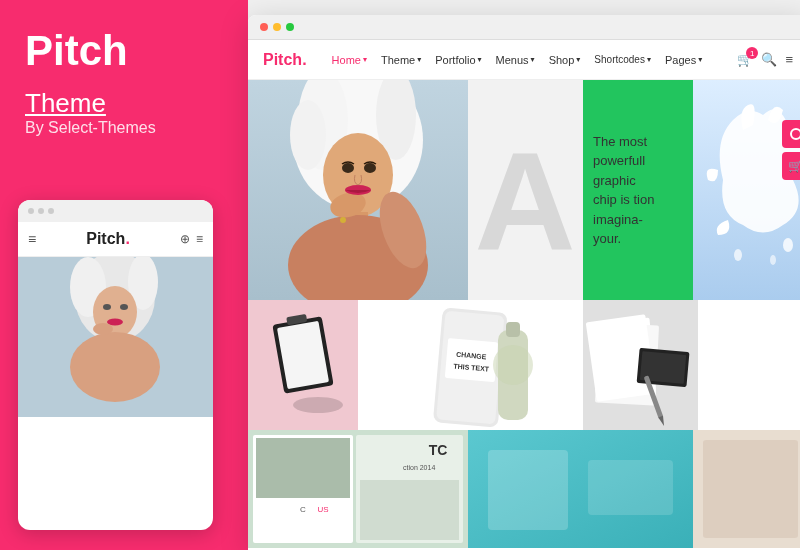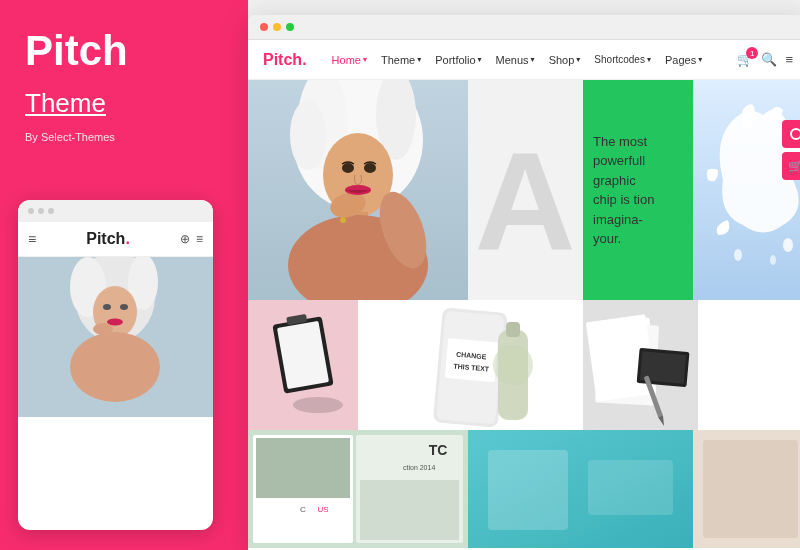--- a/index.html
+++ b/index.html
@@ -223,21 +223,21 @@
       cursor: pointer;
       z-index: 10;
     }
   </style>
 </head>
 <body>
 
 <div class="left-panel">
   <div style="font-size:42px; font-weight:800; color:white; line-height:1;">Pitch</div>
   <div style="font-size:26px; font-weight:300; color:white; margin-top:16px;text-decoration:underline;">Theme</div>
-  <div style="font-size:11px; color:rgba(255,255,255,0.85); margin-top:12px;">By Select-Themes</div>
+  <div style="font-size:16px; color:rgba(255,255,255,0.85); ">By Select-Themes</div>
 
   <div class="mobile-mockup">
     <div class="mobile-top-bar">
       <div class="mobile-dot"></div>
       <div class="mobile-dot"></div>
       <div class="mobile-dot"></div>
     </div>
     <div class="mobile-nav">
       <span class="mobile-hamburger">≡</span>
       <span class="mobile-logo">Pitch<span>.</span></span>

